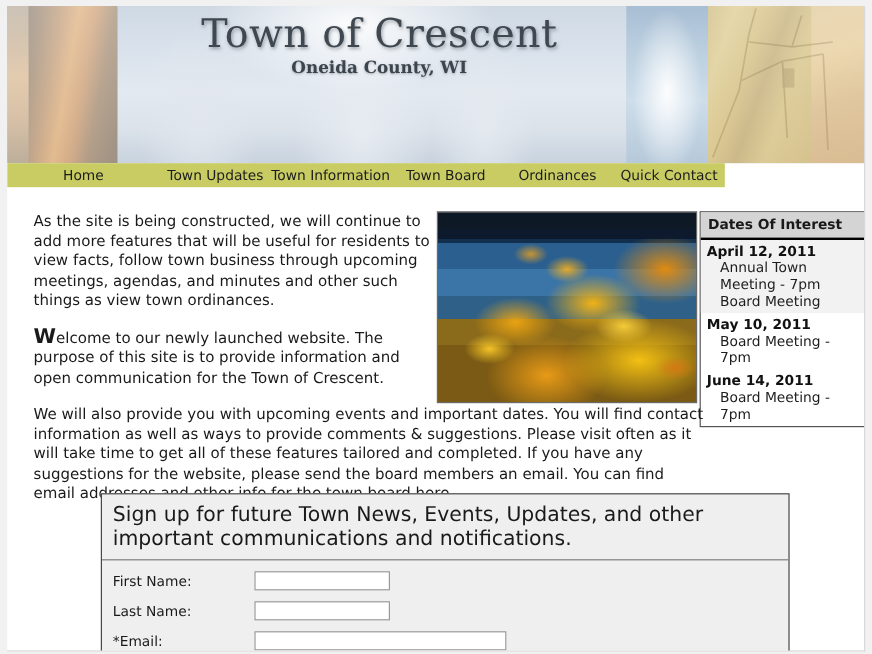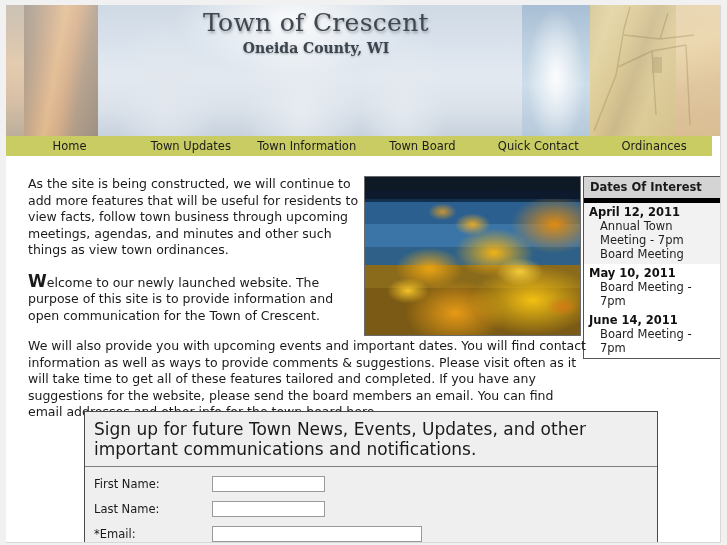--- a/index.html
+++ b/index.html
@@ -76,36 +76,36 @@
   .branches {
     position: absolute; left: 584px; top: 0; width: 131px; height: 131px;
     opacity: .35;
   }
   #title-wrap {
     position: absolute; left: 0; top: 4px; width: 620px;
     text-align: center; pointer-events: none;
   }
   #site-title {
     font-family: "DejaVu Serif", "Liberation Serif", serif;
-    font-size: 25px; color: #3f4750;
+    font-size: 33px; color: #3f4750;
     letter-spacing: .3px;
     text-shadow: 1px 2px 3px rgba(90,96,104,.55);
     line-height: 1.15;
   }
   #site-sub {
     font-family: "DejaVu Serif", "Liberation Serif", serif;
     font-size: 14px; font-weight: bold; color: #3c444d;
     margin-top: 2px;
     text-shadow: 0px 1px 2px rgba(100,106,114,.5);
   }
 
   
   #nav {
     position: absolute; left: 0; top: 131px;
-    width: 706px; height: 20px;
+    width: 598px; height: 20px;
     background: #c8cc63;
     display: flex; align-items: center;
   }
   #nav a {
     flex: 1 1 0;
     text-align: center;
     font-size: 11.5px;
     color: #1c1c1c;
     text-decoration: none;
     line-height: 20px;
@@ -118,21 +118,21 @@
 
   #sidebar {
     position: absolute; left: 577px; top: 20px;
     width: 138px;
     border: 1px solid #555;
     background: #ffffff;
     font-size: 11px;
   }
   #sidebar-head {
     background: #d4d4d4;
-    border-bottom: 5px solid #000000;
+    border-bottom: 2px solid #000000;
     font-weight: bold;
     color: #1a1a1a;
     padding: 3px 6px 4px 6px;
     font-size: 11.5px;
   }
   .date-block { padding: 2px 5px 3px 5px; }
   .date-block.alt { background: #f2f2f2; }
   .date-title { font-weight: bold; color: #111; font-size: 11.5px; line-height: 14px; }
   .date-desc { color: #1d1d1d; font-size: 11.5px; line-height: 14px; padding-left: 11px; }
 
@@ -249,22 +249,22 @@
       <div id="site-title" style="color: rgb(63, 71, 80);">Town of Crescent</div>
       <div id="site-sub">Oneida County, WI</div>
     </div>
   </div>
 
   <nav id="nav" style="background: rgb(200, 204, 99);">
     <a href="#">Home</a>
     <a href="#">Town Updates</a>
     <a href="#">Town Information</a>
     <a href="#">Town Board</a>
+    <a href="#">Ordinances</a>
     <a href="#">Quick Contact</a>
-    <a href="#">Ordinances</a>
   </nav>
 
   <div id="content">
 
     <div id="photo">
       <div class="leaf-overlay"></div>
     </div>
 
     <aside id="sidebar">
       <div id="sidebar-head" style="background: rgb(212, 212, 212);">Dates Of Interest</div>

